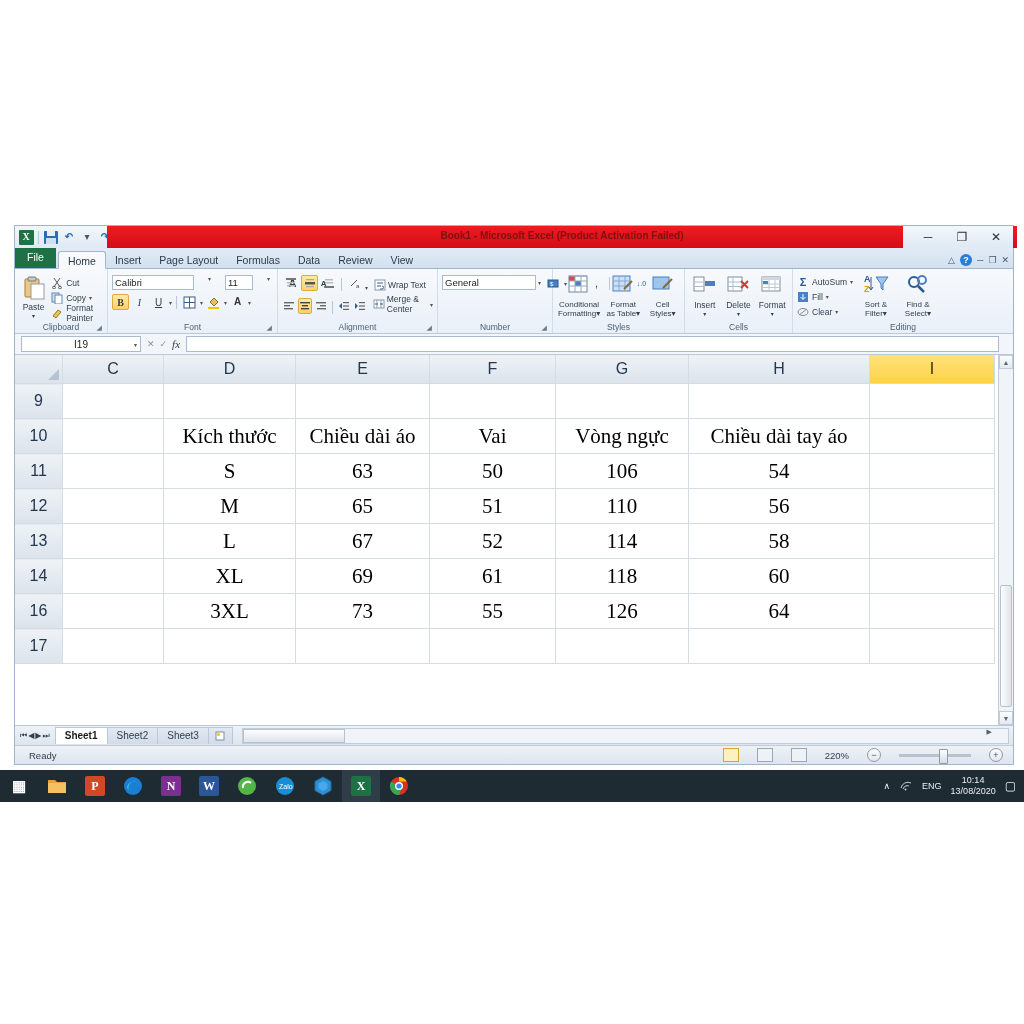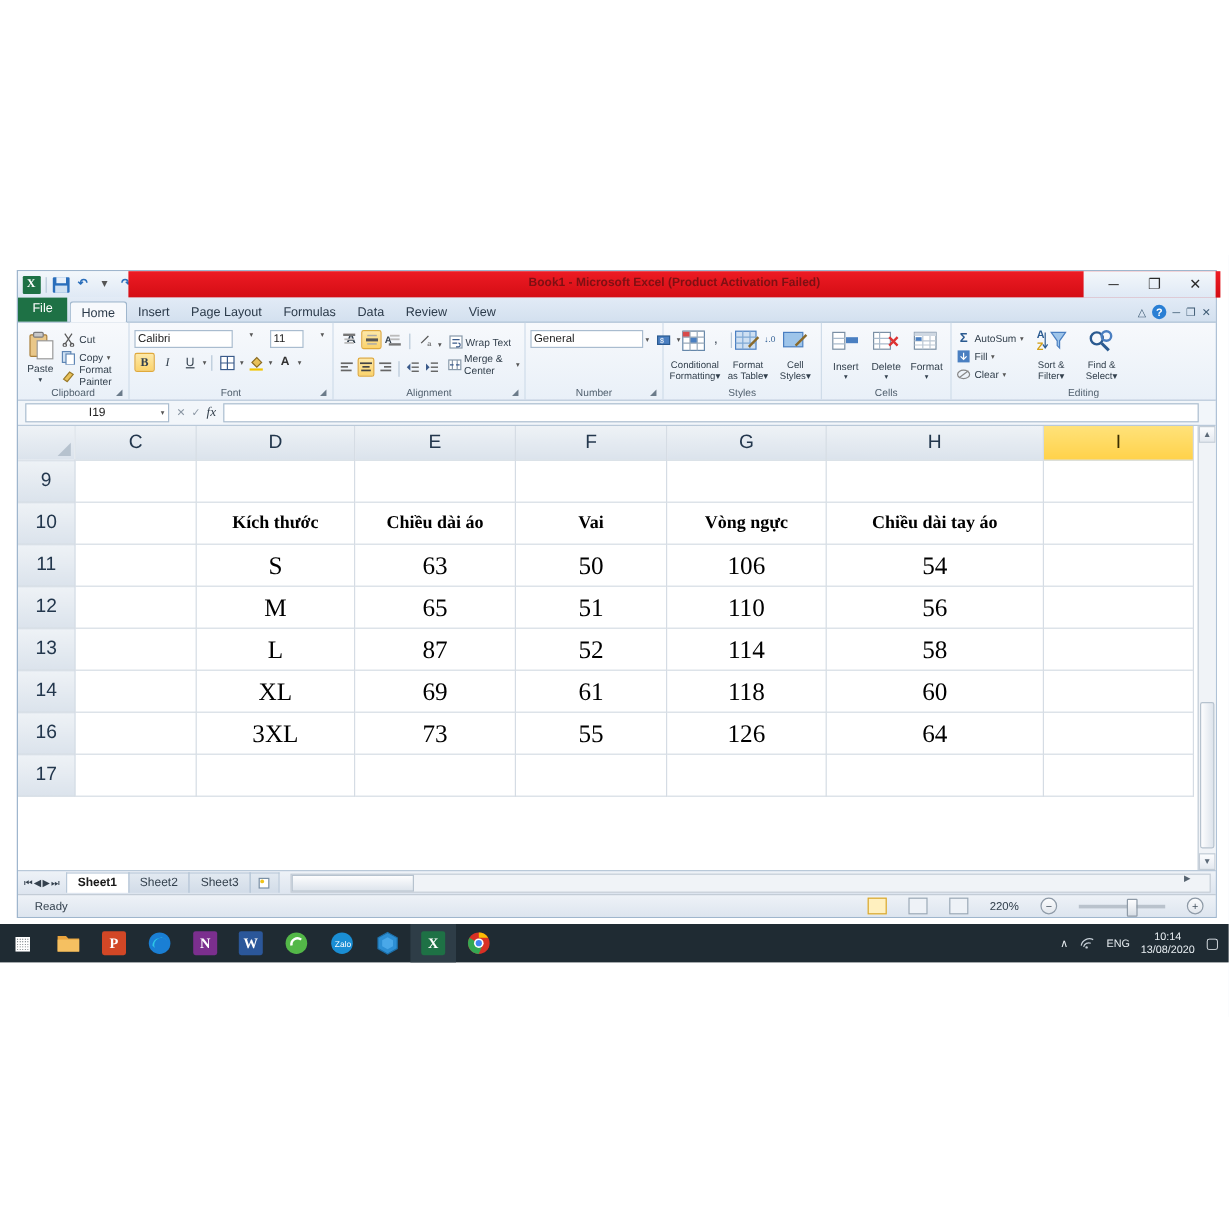--- a/index.html
+++ b/index.html
@@ -154,21 +154,21 @@
     border-right:1px solid #a9b6c4;border-bottom:1px solid #c3ccd6;
     font-size:16px;color:#23374d;text-align:center;
   }
   td.cell{background:#fff;height:34px;}
 
   
   td.tbl{
     font-family:"Liberation Serif",serif;font-weight:bold;font-size:21px;color:#000;
     text-align:center;border:1px solid #000;white-space:nowrap;overflow:visible;
   }
-  td.tbl.hdr{font-size:15px;font-weight:bold;}
+  td.tbl.hdr{font-size:21px;}
 
   
   .vscroll{
     position:absolute;right:0;top:0;width:14px;bottom:0;
     background:#f0f3f7;border-left:1px solid #c3ccd6;
   }
   .vs-btn{height:14px;display:flex;align-items:center;justify-content:center;font-size:7px;color:#5b6977;
     background:linear-gradient(to bottom,#fbfcfe,#e4e9f0);border:1px solid #c3ccd6;box-sizing:border-box;}
   .vs-thumb{position:absolute;left:1px;right:1px;top:230px;height:120px;
     background:linear-gradient(to right,#fdfdfe,#dde4ec);border:1px solid #b6c2ce;border-radius:2px;}
@@ -654,21 +654,21 @@
         <td class="tbl">65</td>
         <td class="tbl">51</td>
         <td class="tbl">110</td>
         <td class="tbl">56</td>
         <td class="cell"></td>
       </tr>
       <tr style="height:34px">
         <th class="rowhead">13</th>
         <td class="cell"></td>
         <td class="tbl">L</td>
-        <td class="tbl">87</td>
+        <td class="tbl">67</td>
         <td class="tbl">52</td>
         <td class="tbl">114</td>
         <td class="tbl">58</td>
         <td class="cell"></td>
       </tr>
       <tr style="height:34px">
         <th class="rowhead">14</th>
         <td class="cell"></td>
         <td class="tbl">XL</td>
         <td class="tbl">69</td>

